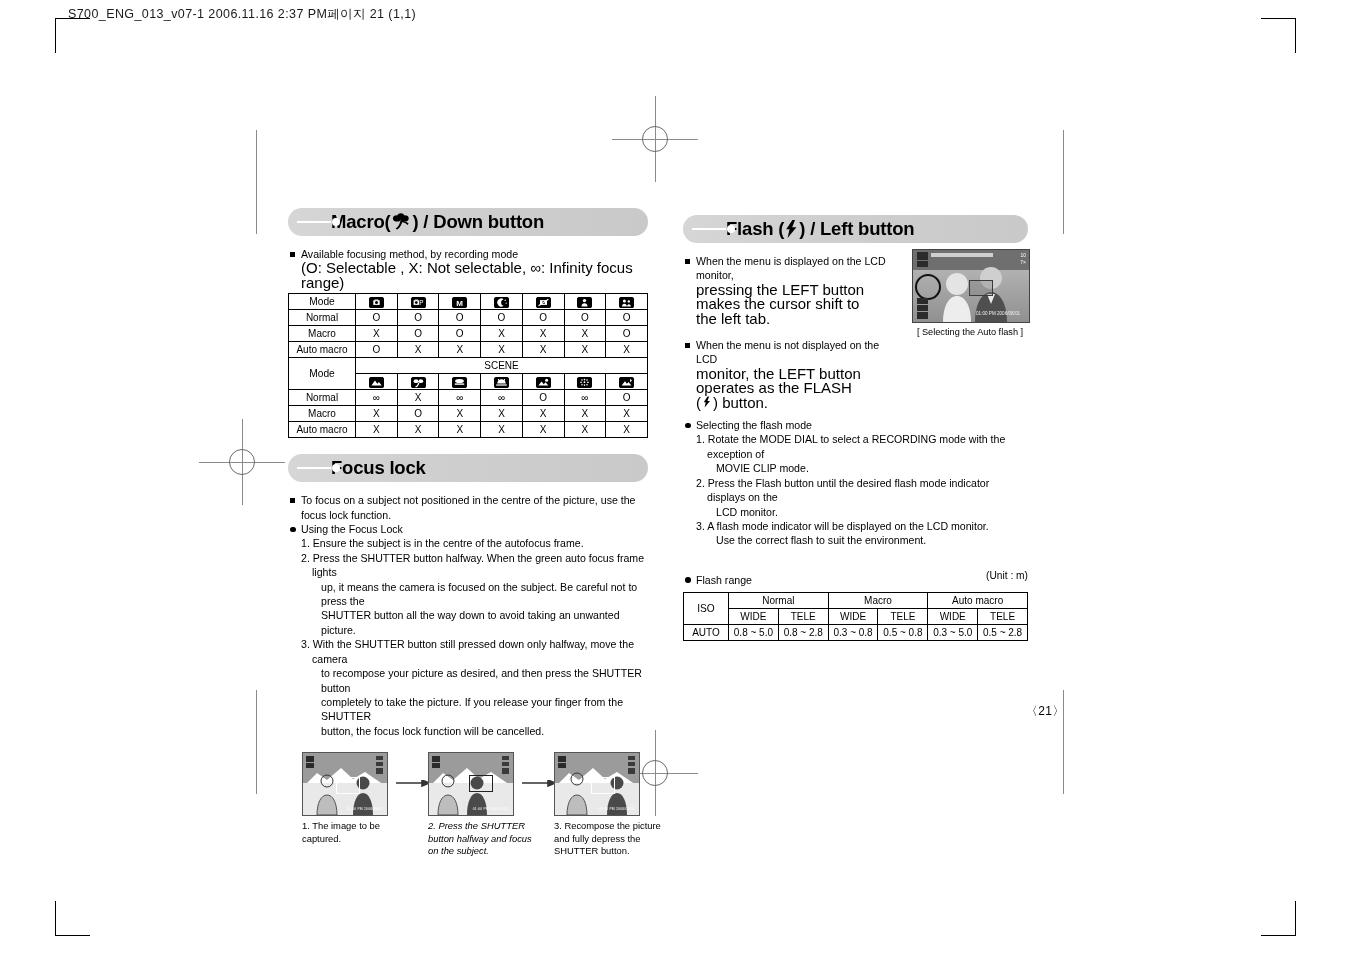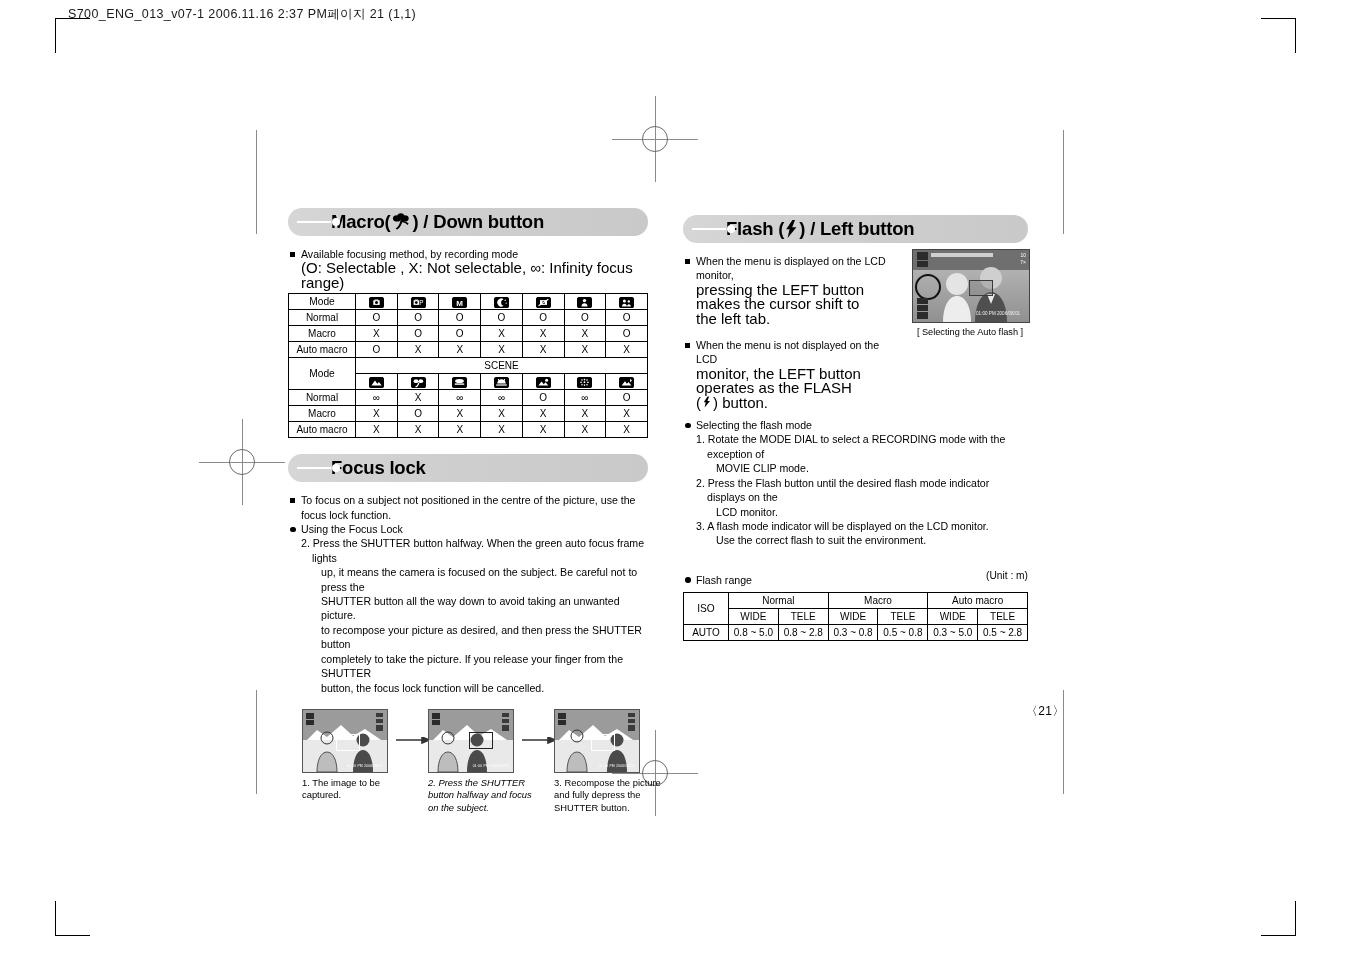--- a/index.html
+++ b/index.html
@@ -397,23 +397,25 @@
       </tbody>
     </table>
 
     <div class="band" style="margin-top:16px;">
       <span class="lead"></span>
       <span class="title">Focus lock</span>
     </div>
 
     <div class="b-sq">To focus on a subject not positioned in the centre of the picture, use the focus lock function.</div>
     <div class="b-dot">Using the Focus Lock</div>
+    <div class="num">1. Ensure the subject is in the centre of the autofocus frame.</div>
     <div class="num">2. Press the SHUTTER button halfway. When the green auto focus frame lights</div>
     <div class="numcont">up, it means the camera is focused on the subject. Be careful not to press the</div>
     <div class="numcont">SHUTTER button all the way down to avoid taking an unwanted picture.</div>
+    <div class="num">3. With the SHUTTER button still pressed down only halfway, move the camera</div>
     <div class="numcont">to recompose your picture as desired, and then press the SHUTTER button</div>
     <div class="numcont">completely to take the picture. If you release your finger from the SHUTTER</div>
     <div class="numcont">button, the focus lock function will be cancelled.</div>
 
     <div class="photos">
 
       <div class="shot" style="left:14px;top:0;">
         <div class="sky"></div>
         <svg class="mtn" viewBox="0 0 84 22" preserveAspectRatio="none">
             <path d="M0 22 14 8 24 15 38 3 50 14 62 7 84 22z" fill="#fff"></path>

